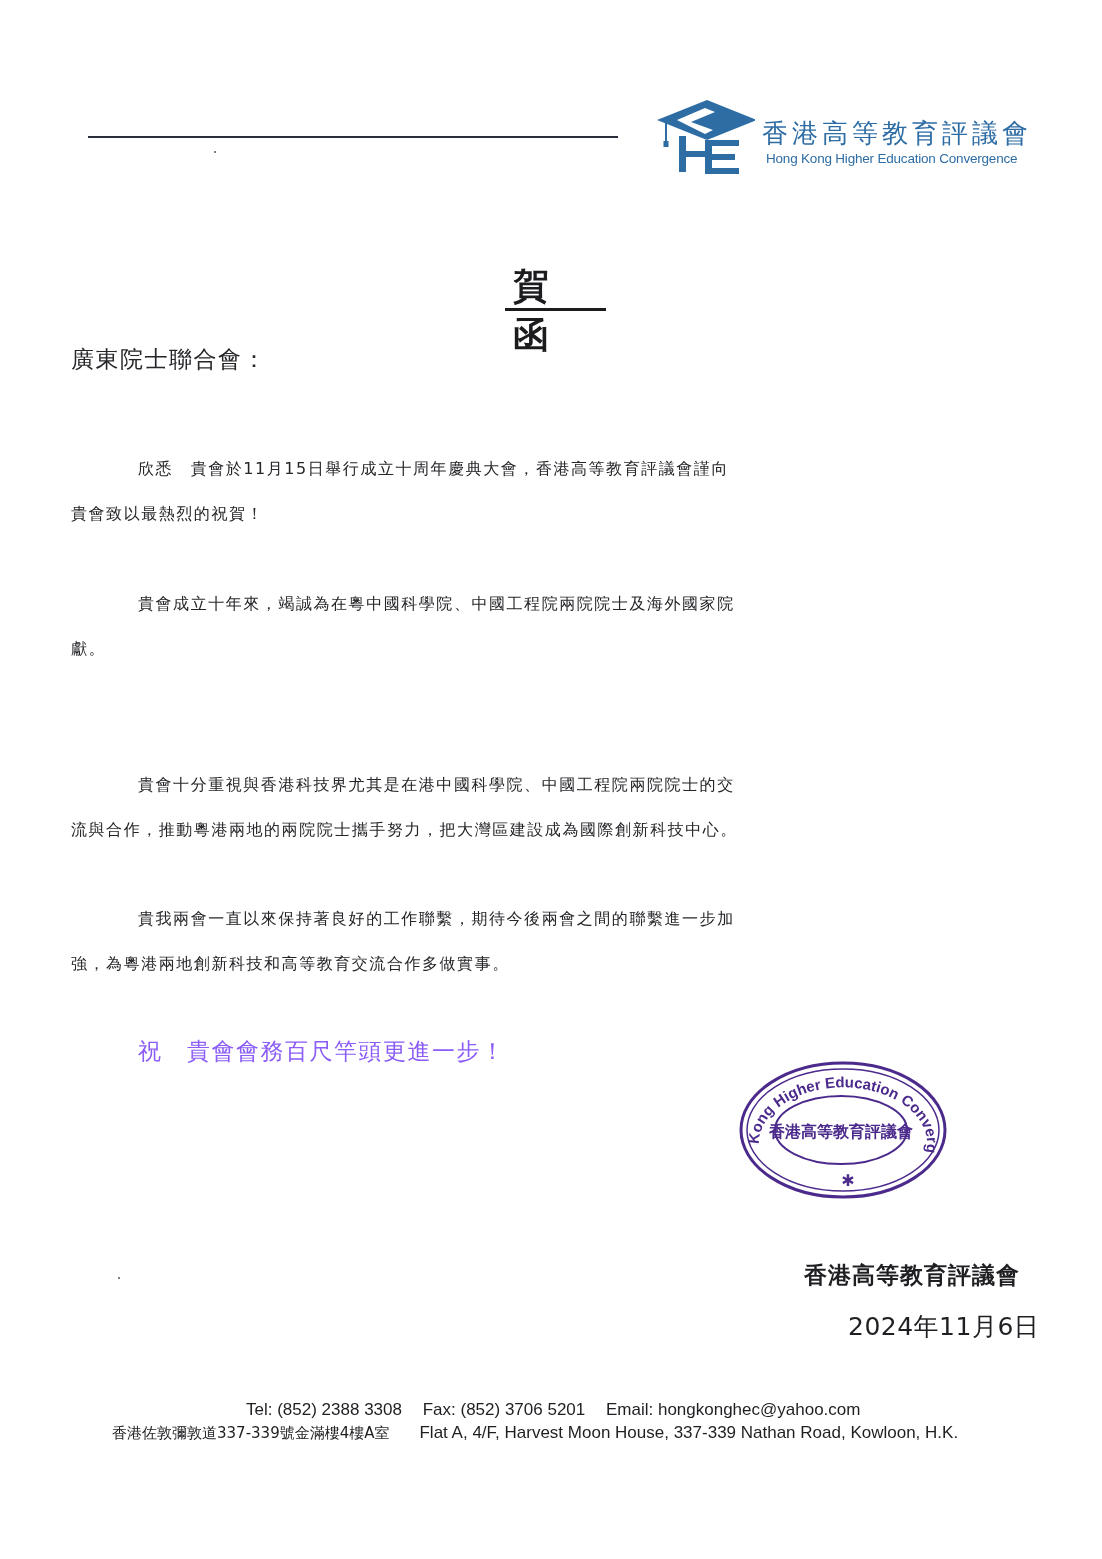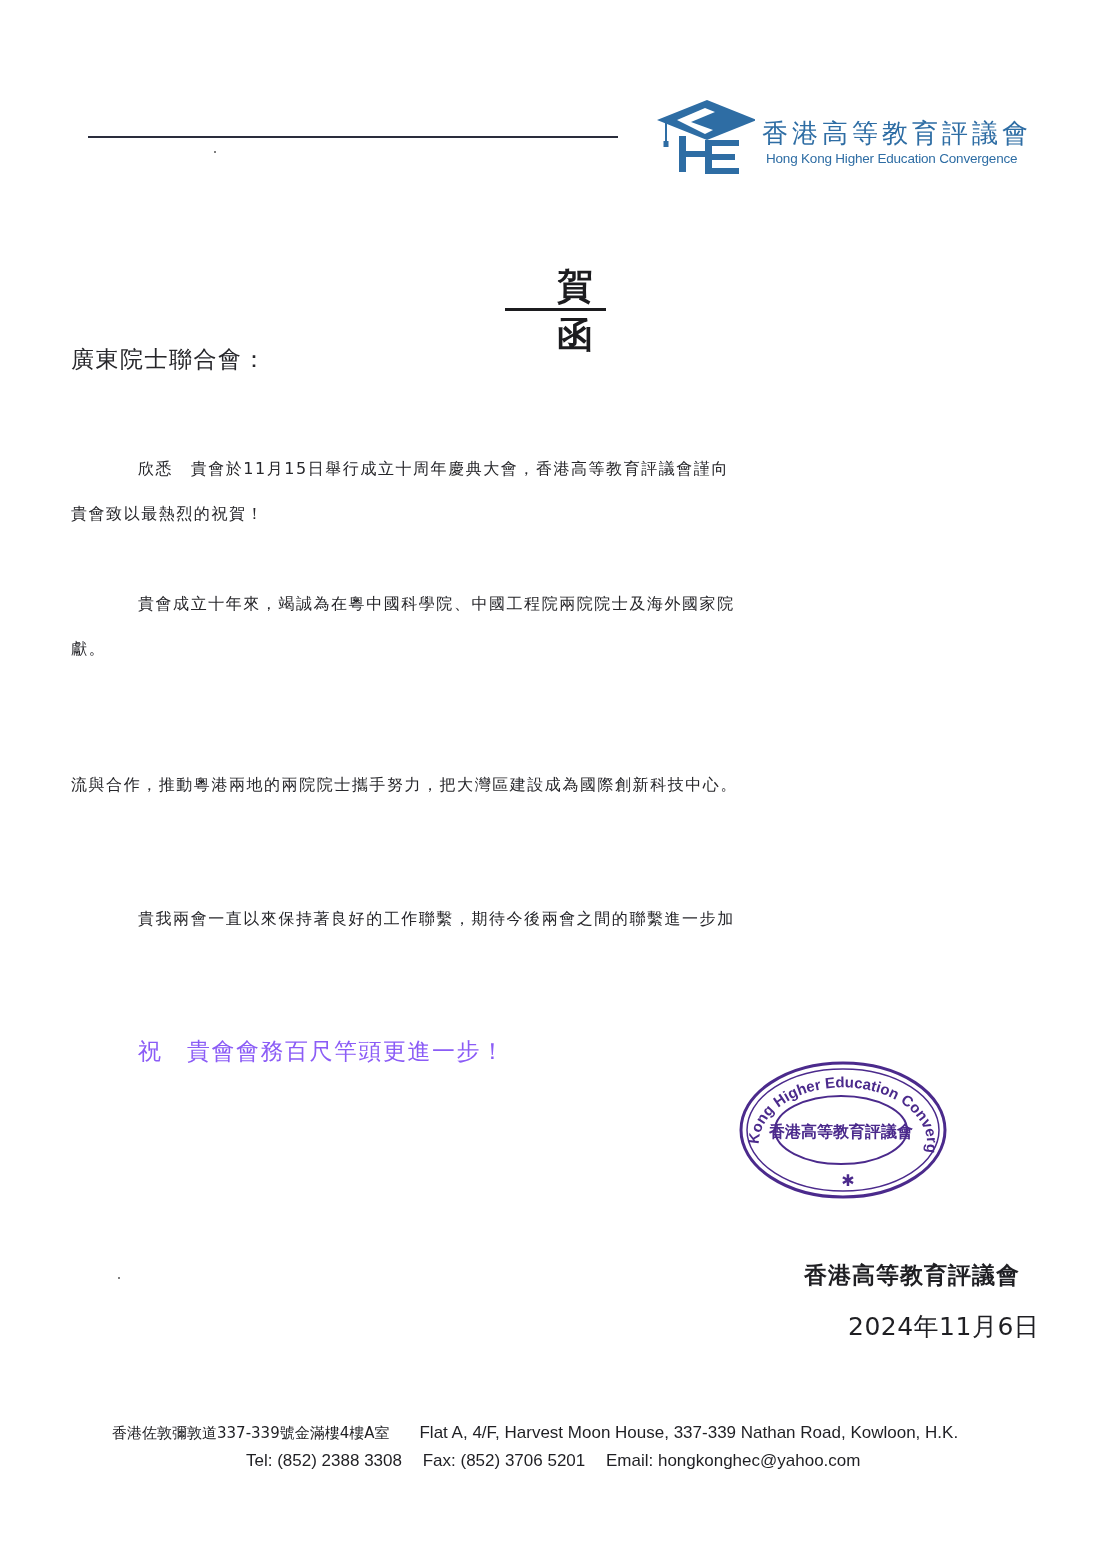--- a/index.html
+++ b/index.html
@@ -7,40 +7,40 @@
   body { position: relative; overflow: hidden; font-family: "DejaVu Sans", "Liberation Sans", sans-serif; color: #222226; }
 
   .header-rule { position: absolute; left: 88px; top: 136px; width: 530px; height: 2px; background: #2a2d3c; }
   .speck { position: absolute; width: 2px; height: 2px; background: #555; border-radius: 1px; }
 
   .logo { position: absolute; left: 655px; top: 98px; width: 380px; height: 80px; }
   .logo-mark { position: absolute; left: 0; top: 0; width: 100px; height: 80px; }
   .logo-cn { position: absolute; left: 107px; top: 18px; font-family: "DejaVu Serif", "Liberation Serif", serif; font-size: 26px; letter-spacing: 4px; color: #2e6da4; white-space: nowrap; }
   .logo-en { position: absolute; left: 111px; top: 53px; font-family: "Liberation Sans", sans-serif; font-size: 13.5px; color: #2e6da4; white-space: nowrap; letter-spacing: -0.2px; }
 
-  .title { position: absolute; left: 503px; top: 262px; width: 104px; text-align: right; font-size: 36px; font-weight: bold; letter-spacing: 14px; padding-left: 10px; color: #1c1c1f; }
+  .title { position: absolute; left: 503px; top: 262px; width: 104px; text-align: left; font-size: 36px; font-weight: bold; letter-spacing: 14px; padding-left: 10px; color: #1c1c1f; }
   .title-underline { position: absolute; left: 505px; top: 308px; width: 101px; height: 3px; background: #1c1c1f; }
 
   .salutation { position: absolute; left: 71px; top: 344px; font-size: 23px; letter-spacing: 1.5px; color: #26262a; white-space: nowrap; }
 
   .para { position: absolute; left: 71px; width: 975px; font-size: 16px; line-height: 45px; letter-spacing: 1.55px; color: #26262a; }
   .para .line { display: block; white-space: nowrap; }
   .indent { padding-left: 67px; }
 
   .closing { position: absolute; left: 138px; top: 1036px; font-size: 23px; letter-spacing: 1.5px; color: #8b5cf6; white-space: nowrap; }
 
   .seal { position: absolute; left: 738px; top: 1060px; width: 210px; height: 140px; }
 
   .sign-org { position: absolute; left: 804px; top: 1260px; font-size: 23px; font-weight: bold; letter-spacing: 1px; color: #1f1f23; white-space: nowrap; }
   .sign-date { position: absolute; left: 848px; top: 1310px; font-size: 25px; color: #1f1f23; white-space: nowrap; letter-spacing: 0.5px; }
 
   .footer-line1 { position: absolute; left: 112px; top: 1423px; font-family: "Liberation Sans", sans-serif; font-size: 16px; color: #1f1f23; white-space: nowrap; }
   .footer-line1 .cn { font-family: "DejaVu Sans", sans-serif; font-size: 15px; }
   .footer-line1 .en { margin-left: 30px; font-size: 17px; }
-  .footer-line2 { position: absolute; left: 246px; top: 1451px; font-family: "Liberation Sans", sans-serif; font-size: 17px; color: #1f1f23; white-space: nowrap; }
+  .footer-line2 { position: absolute; left: 246px; top: 1400px; font-family: "Liberation Sans", sans-serif; font-size: 17px; color: #1f1f23; white-space: nowrap; }
   .footer-line2 span + span { margin-left: 16px; }
 </style>
 </head>
 <body>
 
 <div class="header-rule"></div>
 <div class="speck" style="left:214px;top:151px;"></div>
 <div class="speck" style="left:118px;top:1277px;"></div>
 
 <div class="logo">
@@ -74,25 +74,27 @@
   <span class="line indent">欣悉　貴會於11月15日舉行成立十周年慶典大會，香港高等教育評議會謹向</span>
   <span class="line">貴會致以最熱烈的祝賀！</span>
 </div>
 
 <div class="para" style="top:581px;">
   <span class="line indent">貴會成立十年來，竭誠為在粵中國科學院、中國工程院兩院院士及海外國家院</span>
   <span class="line">獻。</span>
 </div>
 
 <div class="para" style="top:762px;">
+  <span class="line indent">貴會十分重視與香港科技界尤其是在港中國科學院、中國工程院兩院院士的交</span>
   <span class="line">流與合作，推動粵港兩地的兩院院士攜手努力，把大灣區建設成為國際創新科技中心。</span>
 </div>
 
 <div class="para" style="top:896px;">
   <span class="line indent">貴我兩會一直以來保持著良好的工作聯繫，期待今後兩會之間的聯繫進一步加</span>
+  <span class="line">強，為粵港兩地創新科技和高等教育交流合作多做實事。</span>
 </div>
 
 <div class="closing">祝　貴會會務百尺竿頭更進一步！</div>
 
 <svg class="seal" viewBox="0 0 210 140">
   <defs>
     <path id="sealArc" d="M 22,92 A 84,56 0 1 1 188,92"></path>
   </defs>
   <ellipse cx="105" cy="70" rx="102" ry="67" fill="none" stroke="#4b2a8c" stroke-width="3"></ellipse>
   <ellipse cx="105" cy="70" rx="96" ry="61" fill="none" stroke="#4b2a8c" stroke-width="1.5"></ellipse>

